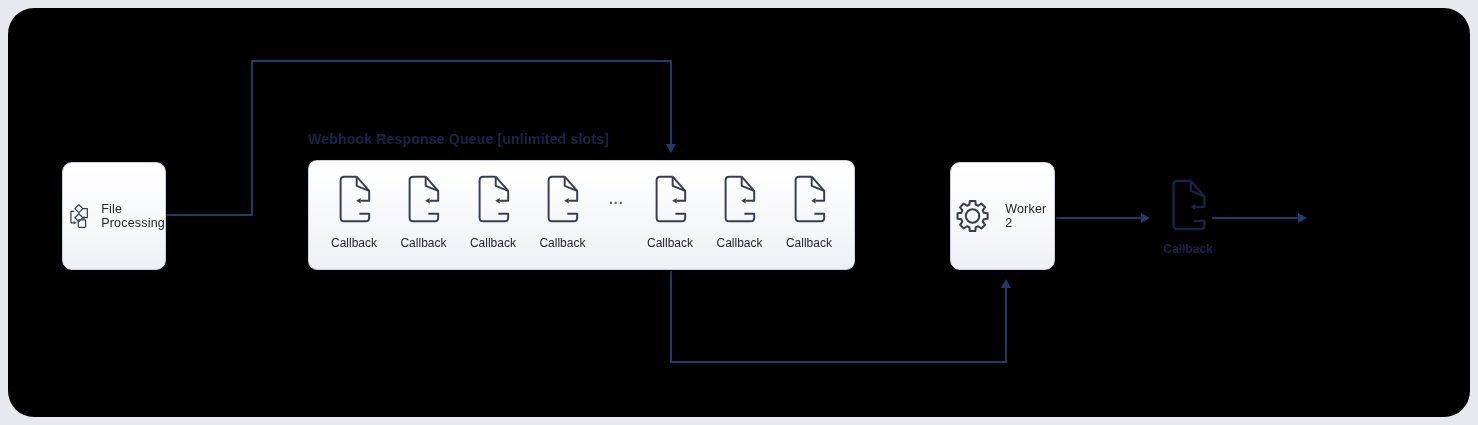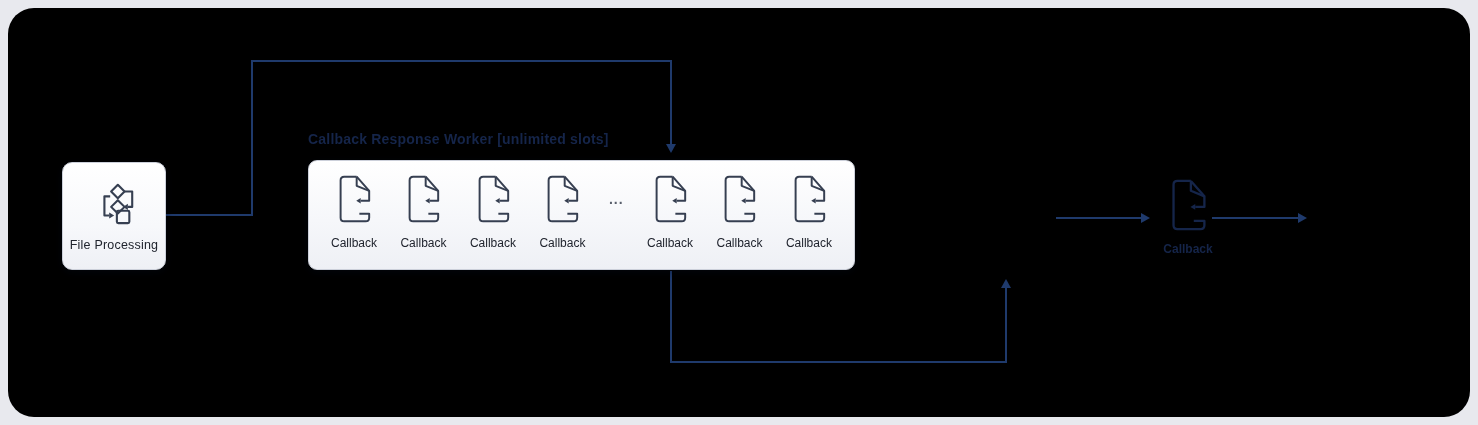--- a/index.html
+++ b/index.html
@@ -1,20 +1,20 @@
 <!DOCTYPE html>
 <html style="--canvas: #000000; --frame: #e8e9ee; --connector: #1f3a6c; --navy-text: #15254a; --icon-stroke: #363f51; --label-color: #20242e; --panel-border: #ccd0da; --webhook-pink: #df2468; --webhook-gray: #4a4a4a;"><head>
 <meta charset="utf-8">
 <style>
   html,body{margin:0;padding:0;}
   body{font-family:"Liberation Sans",sans-serif;background:#e8e9ee;}
   .stage{position:relative;width:1478px;height:425px;background:var(--frame,#e8e9ee);overflow:hidden;}
   .canvas{position:absolute;left:8px;top:8px;right:8px;bottom:8px;background:var(--canvas,#000);border-radius:26px;}
   .overlay{position:absolute;left:0;top:0;width:1478px;height:425px;pointer-events:none;}
-  .node{position:absolute;display:flex;flex-direction:column;align-items:center;justify-content:center;gap:11px;
+  .node{position:absolute;display:flex;flex-direction:row;align-items:center;justify-content:center;gap:11px;
         background:linear-gradient(180deg,#ffffff 0%,#f7f8fb 60%,#eef0f5 100%);
         border:1px solid var(--panel-border,#ccd0da);border-radius:10px;box-shadow:0 2px 8px rgba(5,10,25,.45);}
   .node-label{font-size:12.5px;color:var(--label-color,#20242e);letter-spacing:.2px;}
   .qtitle{position:absolute;left:308px;top:131px;width:560px;font-size:14px;font-weight:bold;
           color:var(--navy-text,#15254a);letter-spacing:.2px;}
   .qpanel{position:absolute;left:308px;top:160px;width:547px;height:110px;box-sizing:border-box;
           display:flex;flex-direction:row;align-items:flex-start;justify-content:space-between;
           padding:13px 22px 0 22px;gap:0;flex-wrap:nowrap;border-radius:9px;
           background:linear-gradient(180deg,#ffffff 0%,#f6f7fa 55%,#eef0f5 100%);
           border:1px solid var(--panel-border,#ccd0da);box-shadow:0 2px 8px rgba(5,10,25,.45);}
@@ -57,21 +57,21 @@
         <rect x="27" y="31" width="13" height="13" rx="1.5"></rect>
       </g>
       <g fill="var(--icon-stroke)" stroke="none">
         <polygon points="38.5,23.8 38.5,30.2 33.4,27"></polygon>
         <polygon points="19,32.8 19,39.2 24.2,36"></polygon>
       </g>
     </svg>
     <span class="node-label">File Processing</span>
   </div>
 
-  <div class="qtitle">Callback Response Worker [unlimited slots]</div>
+  <div class="qtitle">Webhook Response Queue [unlimited slots]</div>
 
   <div class="qpanel">
 
     <div class="q-item">
       <svg class="icon" width="36" height="50" viewBox="0 0 40 56">
         <g fill="none" stroke="var(--icon-stroke)" stroke-width="2.2" stroke-linejoin="round">
           <path d="M23 3 H9 C6.2 3 5 4.2 5 7 V49 C5 51.8 6.2 53 9 53 H33 C35.8 53 37 51.8 37 49 V44.5 H26"></path>
           <path d="M23 3 L37 19 V30 H27.5"></path>
           <path d="M23 3 V13.2 L37 19"></path>
         </g>
@@ -148,20 +148,29 @@
           <path d="M23 3 H9 C6.2 3 5 4.2 5 7 V49 C5 51.8 6.2 53 9 53 H33 C35.8 53 37 51.8 37 49 V44.5 H26"></path>
           <path d="M23 3 L37 19 V30 H27.5"></path>
           <path d="M23 3 V13.2 L37 19"></path>
         </g>
         <polygon fill="var(--icon-stroke)" points="27.5,27 27.5,33 22.5,30"></polygon>
       </svg>
       <span class="q-label">Callback</span>
     </div>
   </div>
 
+  <div class="node" style="left:950px;top:162px;width:103px;height:106px;">
+    <svg class="icon" width="46" height="46" viewBox="0 0 48 48">
+      <g fill="none" stroke="var(--icon-stroke)" stroke-width="2.3" stroke-linejoin="round">
+        <path d="M40.7 21 L40.7 27 L36.5 27.6 L35.4 30.3 L37.9 33.8 L33.8 37.9 L30.3 35.4 L27.6 36.5 L27 40.7 L21 40.7 L20.4 36.5 L17.7 35.4 L14.2 37.9 L10.1 33.8 L12.6 30.3 L11.5 27.6 L7.3 27 L7.3 21 L11.5 20.4 L12.6 17.7 L10.1 14.2 L14.2 10.1 L17.7 12.6 L20.4 11.5 L21 7.3 L27 7.3 L27.6 11.5 L30.3 12.6 L33.8 10.1 L37.9 14.2 L35.4 17.7 L36.5 20.4 Z"></path>
+        <circle cx="24" cy="24" r="7.5"></circle>
+      </g>
+    </svg>
+    <span class="node-label">Worker 2</span>
+  </div>
 
   <div class="transit">
     <svg class="icon" width="40" height="54" viewBox="0 0 40 56">
       <g fill="none" stroke="var(--navy-text)" stroke-width="2.4" stroke-linejoin="round">
         <path d="M23 3 H9 C6.2 3 5 4.2 5 7 V49 C5 51.8 6.2 53 9 53 H33 C35.8 53 37 51.8 37 49 V44.5 H26"></path>
         <path d="M23 3 L37 19 V30 H27.5"></path>
         <path d="M23 3 V13.2 L37 19"></path>
       </g>
       <polygon fill="var(--navy-text)" points="27.5,27 27.5,33 22.5,30"></polygon>
     </svg>

